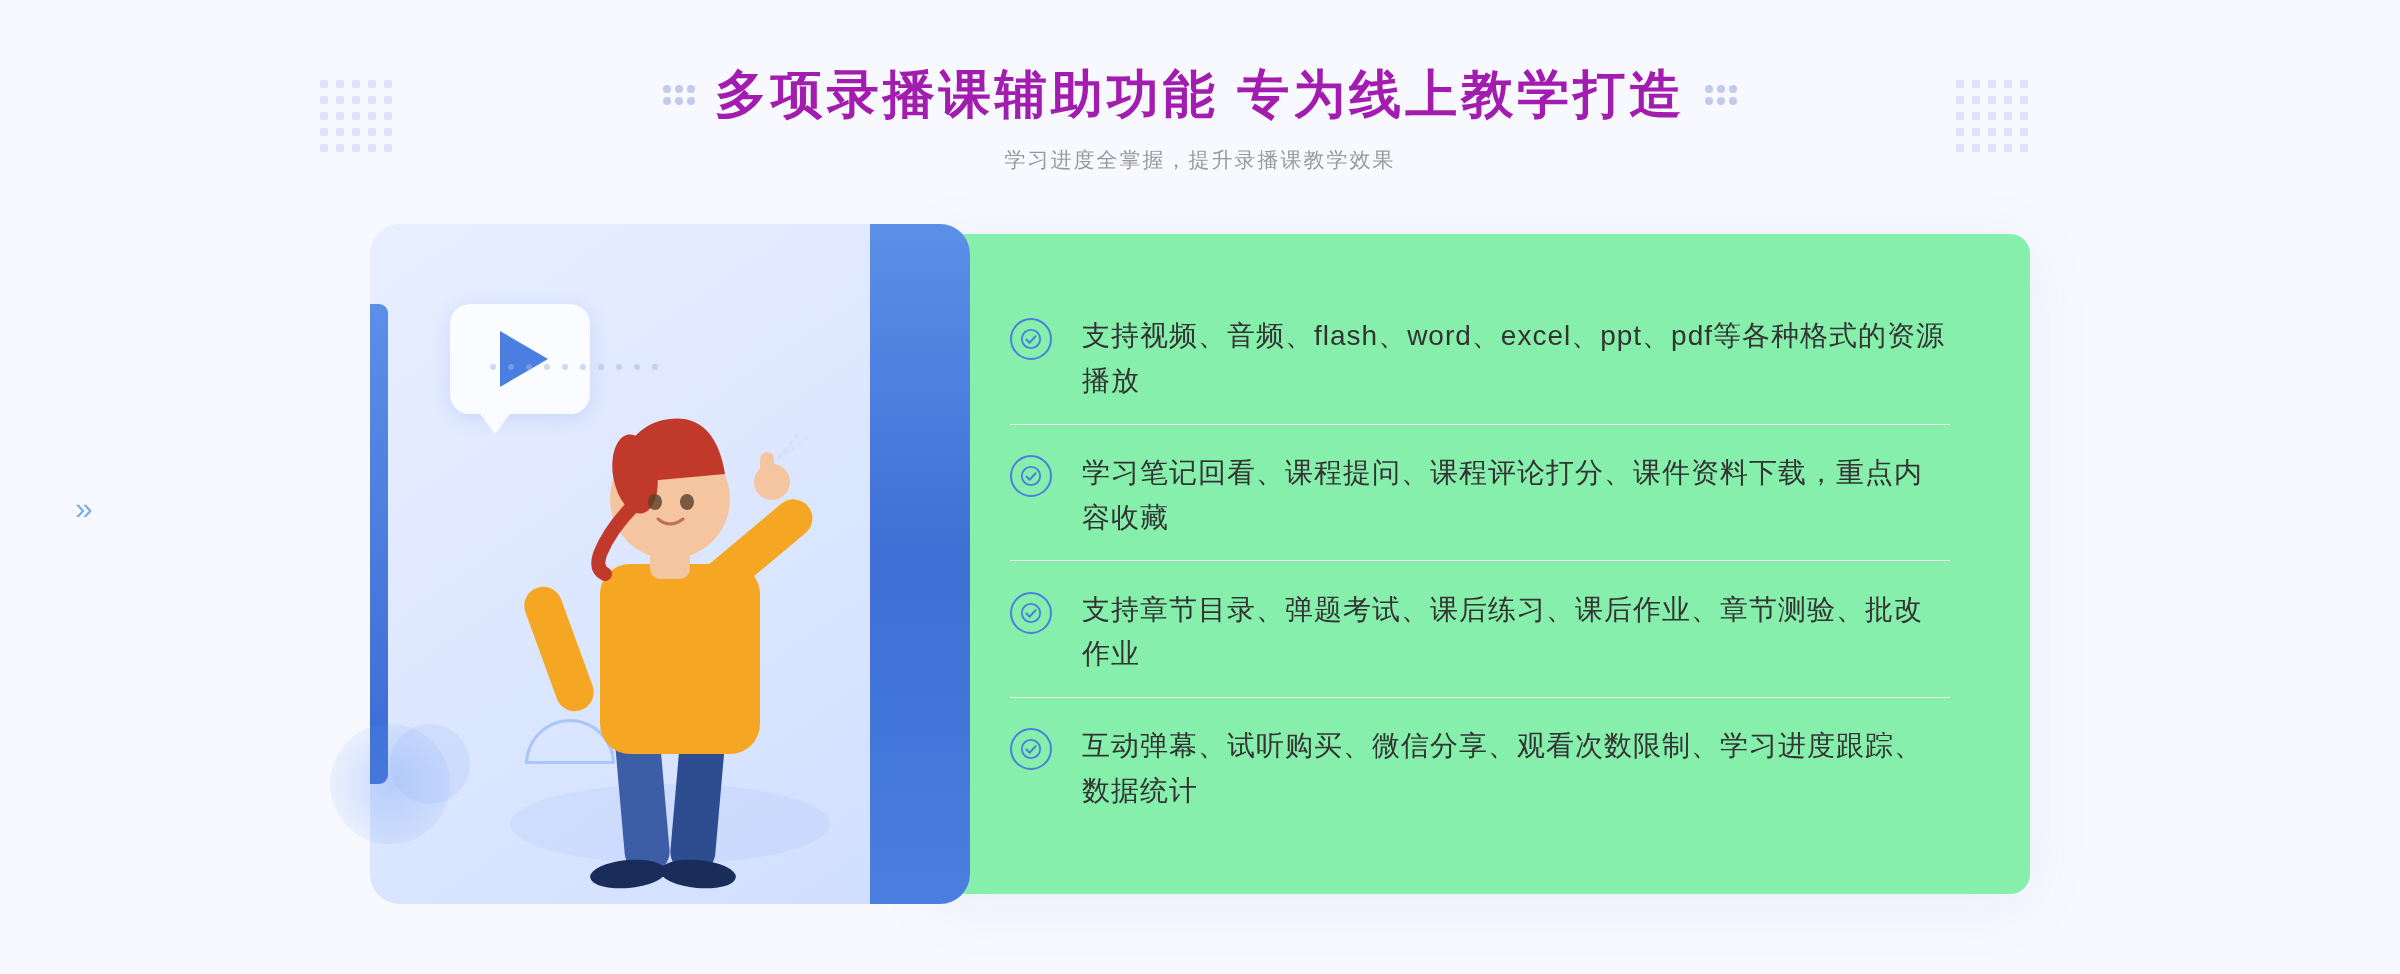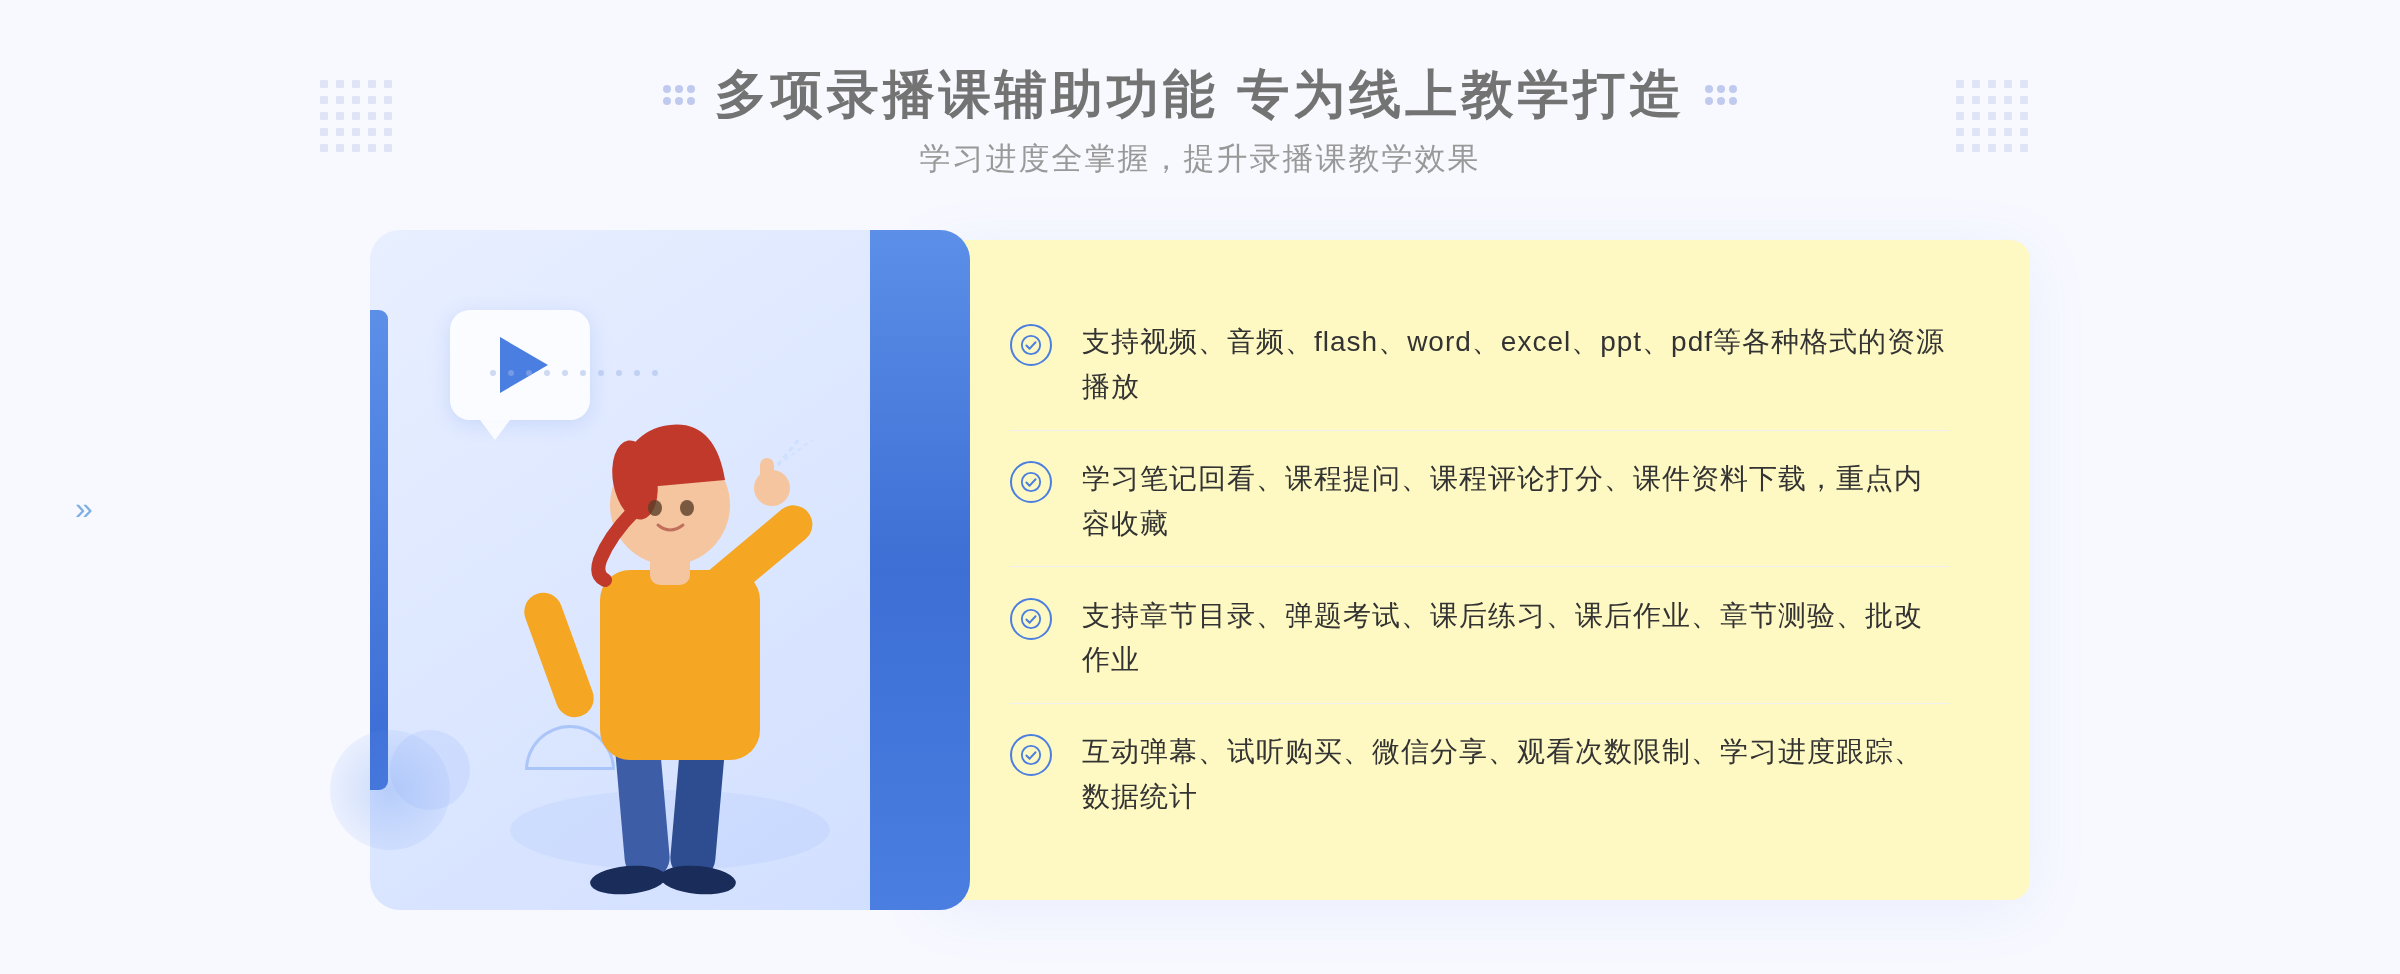--- a/index.html
+++ b/index.html
@@ -68,28 +68,28 @@
       width: 8px;
       height: 8px;
       background: #c0caee;
       border-radius: 50%;
       display: block;
     }
 
     .main-title {
       font-size: 52px;
       font-weight: 700;
-      color: #737373;
+      color: #a21caf;
       letter-spacing: 4px;
     }
 
     .subtitle {
-      font-size: 31px;
+      font-size: 21px;
       color: #999;
-      margin-top: 8px;
+      margin-top: 16px;
       letter-spacing: 2px;
     }
 
     
     .main-content {
       display: flex;
       align-items: center;
       justify-content: center;
       width: 100%;
       margin-top: 30px;
@@ -197,21 +197,21 @@
     }
 
     .stripe-line {
       height: 8px;
       background: rgba(80,120,210,0.3);
       border-radius: 4px;
     }
 
     
     .features-panel {
-      background: #fef9c3;
+      background: #86efac;
       border-radius: 20px 20px 20px 20px;
       padding: 60px 80px;
       width: 1100px;
       min-height: 660px;
       box-shadow: 0 10px 60px rgba(100,140,230,0.1);
       display: flex;
       flex-direction: column;
       justify-content: space-between;
       margin-left: -40px;
       position: relative;

